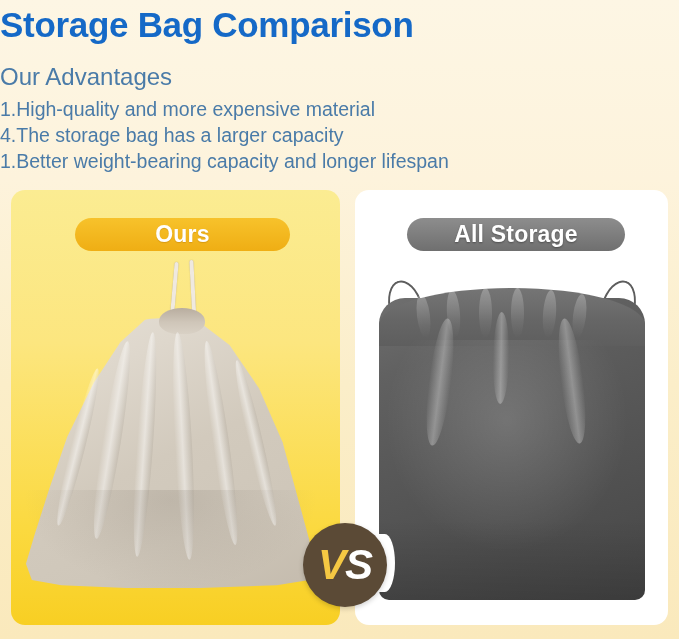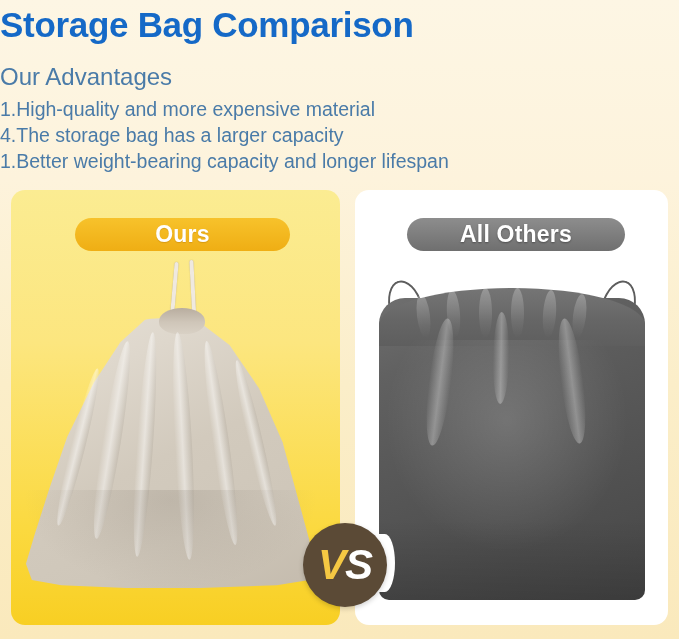--- a/index.html
+++ b/index.html
@@ -309,21 +309,21 @@
       <div class="ruche" id="r6"></div>
       <div class="gfold" id="gf1"></div>
       <div class="gfold" id="gf3"></div>
       <div class="gfold" id="gf2"></div>
       <div id="bag-others-glow"></div>
       <div id="bag-others-bottomshade"></div>
       <div id="bag-others-notch"></div>
     </div>
 
     <div class="badge" id="badge-others">
-      <span>All Others</span>
+      <span>All Storage</span>
     </div>
   </div>
 
   <div id="vs-badge">
     <span id="vs-v">V</span>
       <span id="vs-s">S</span>
   </div>
 
 </div>
 

